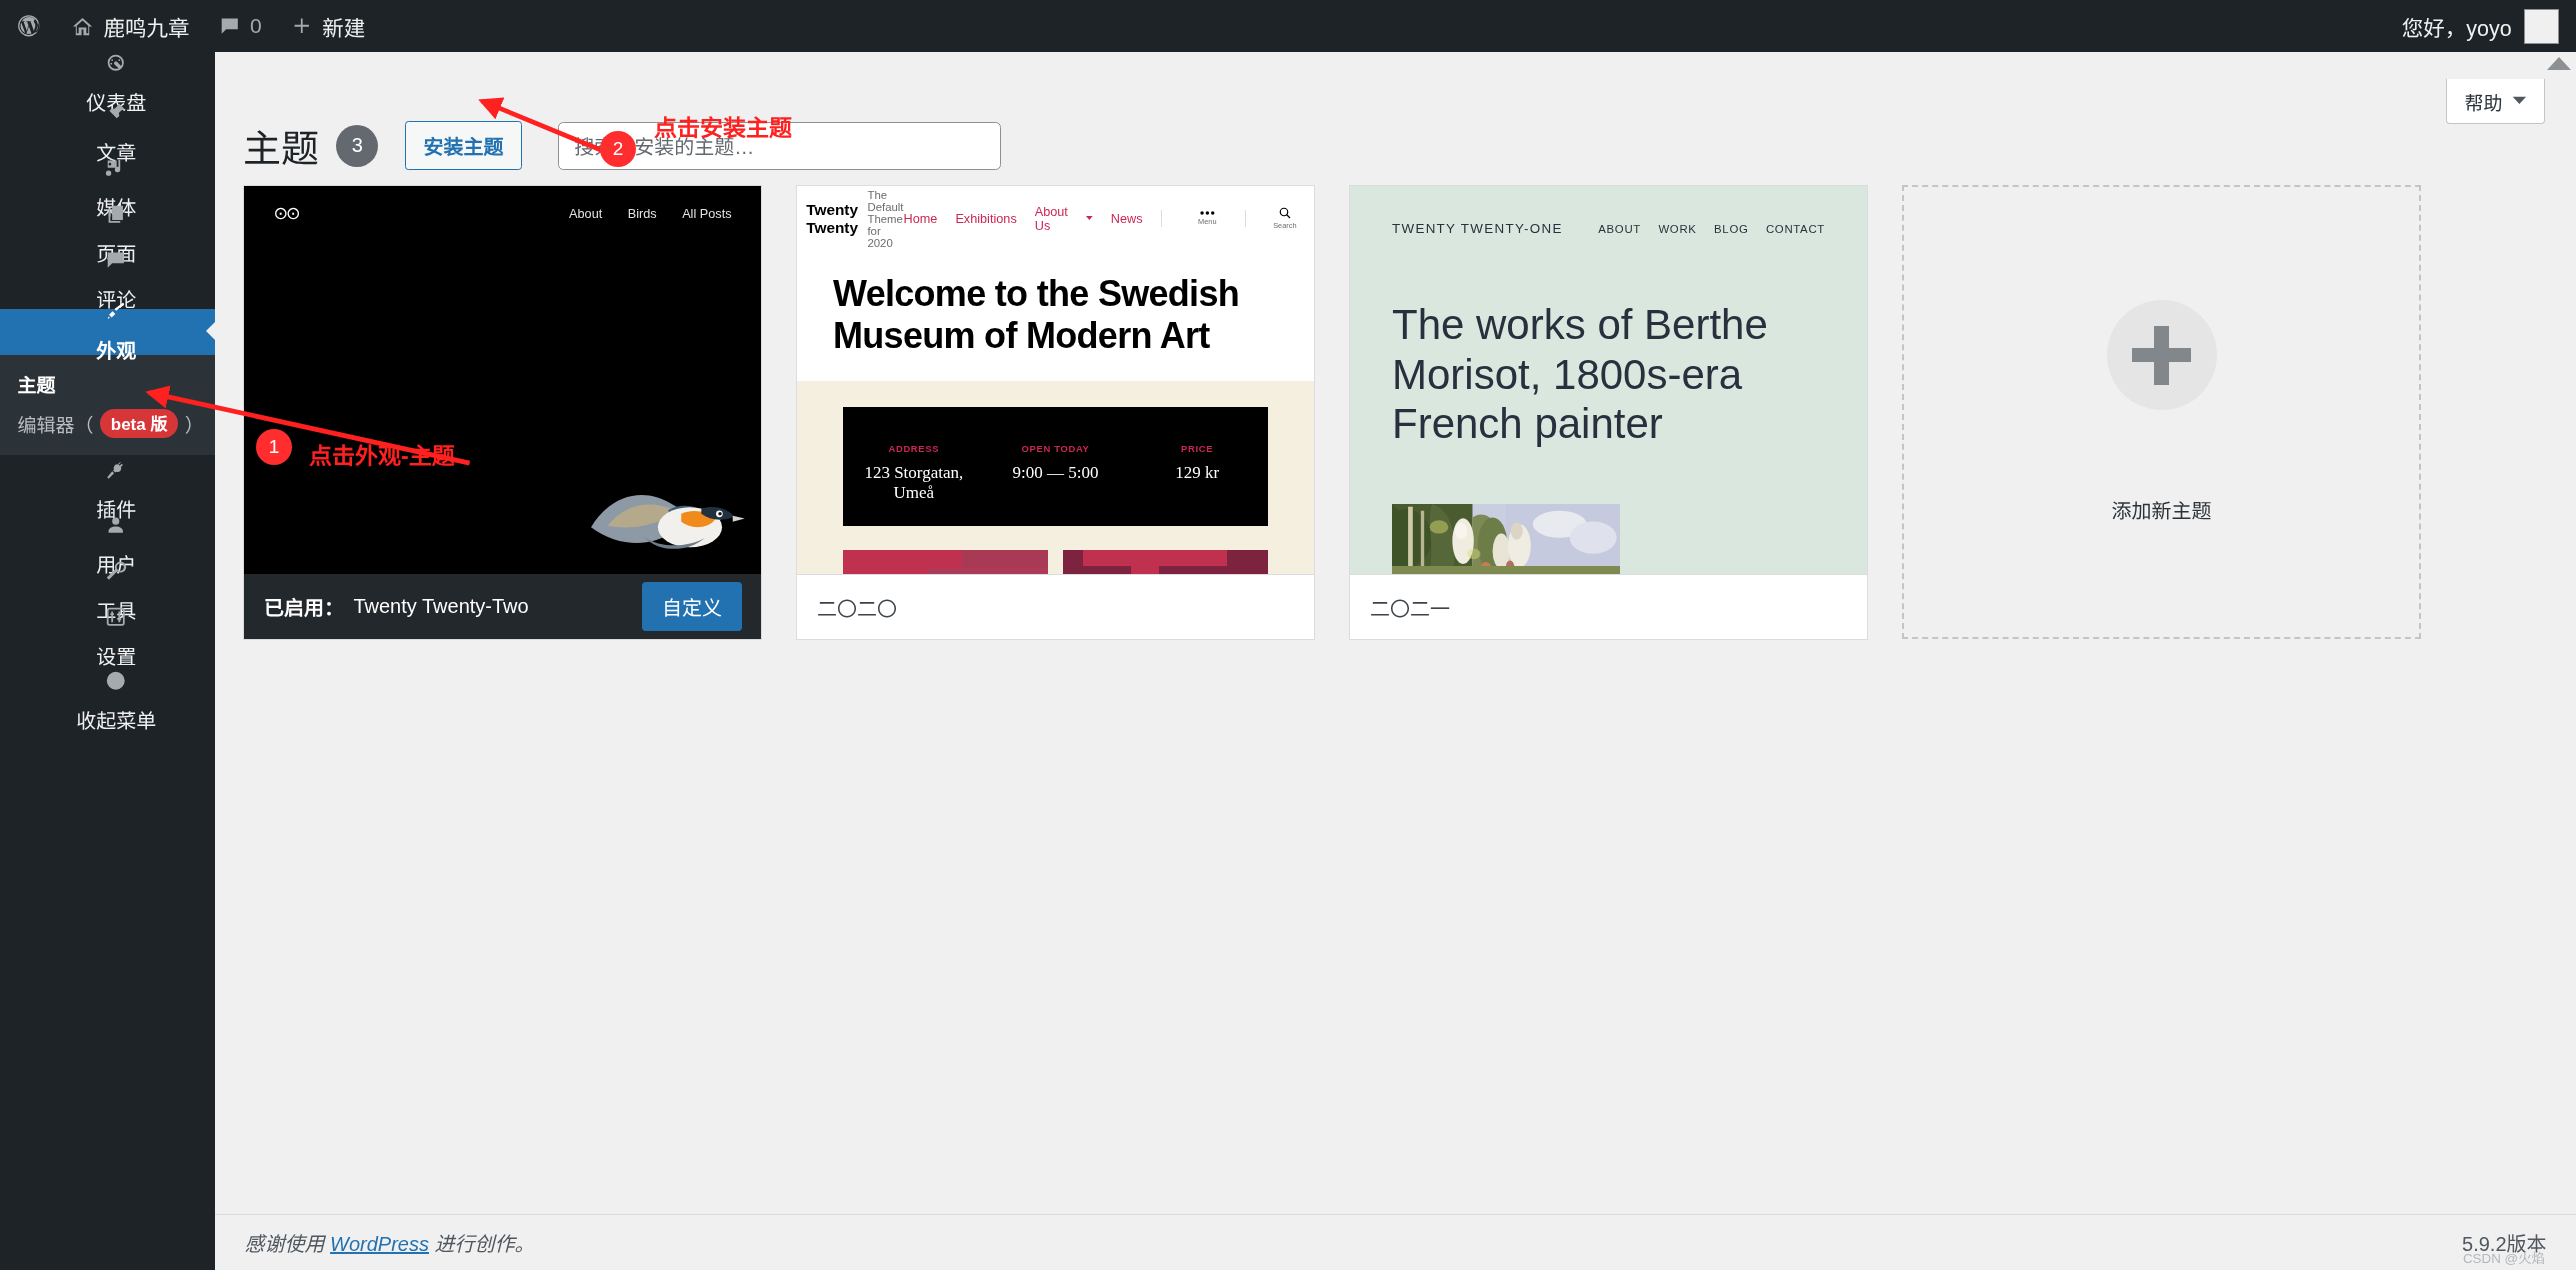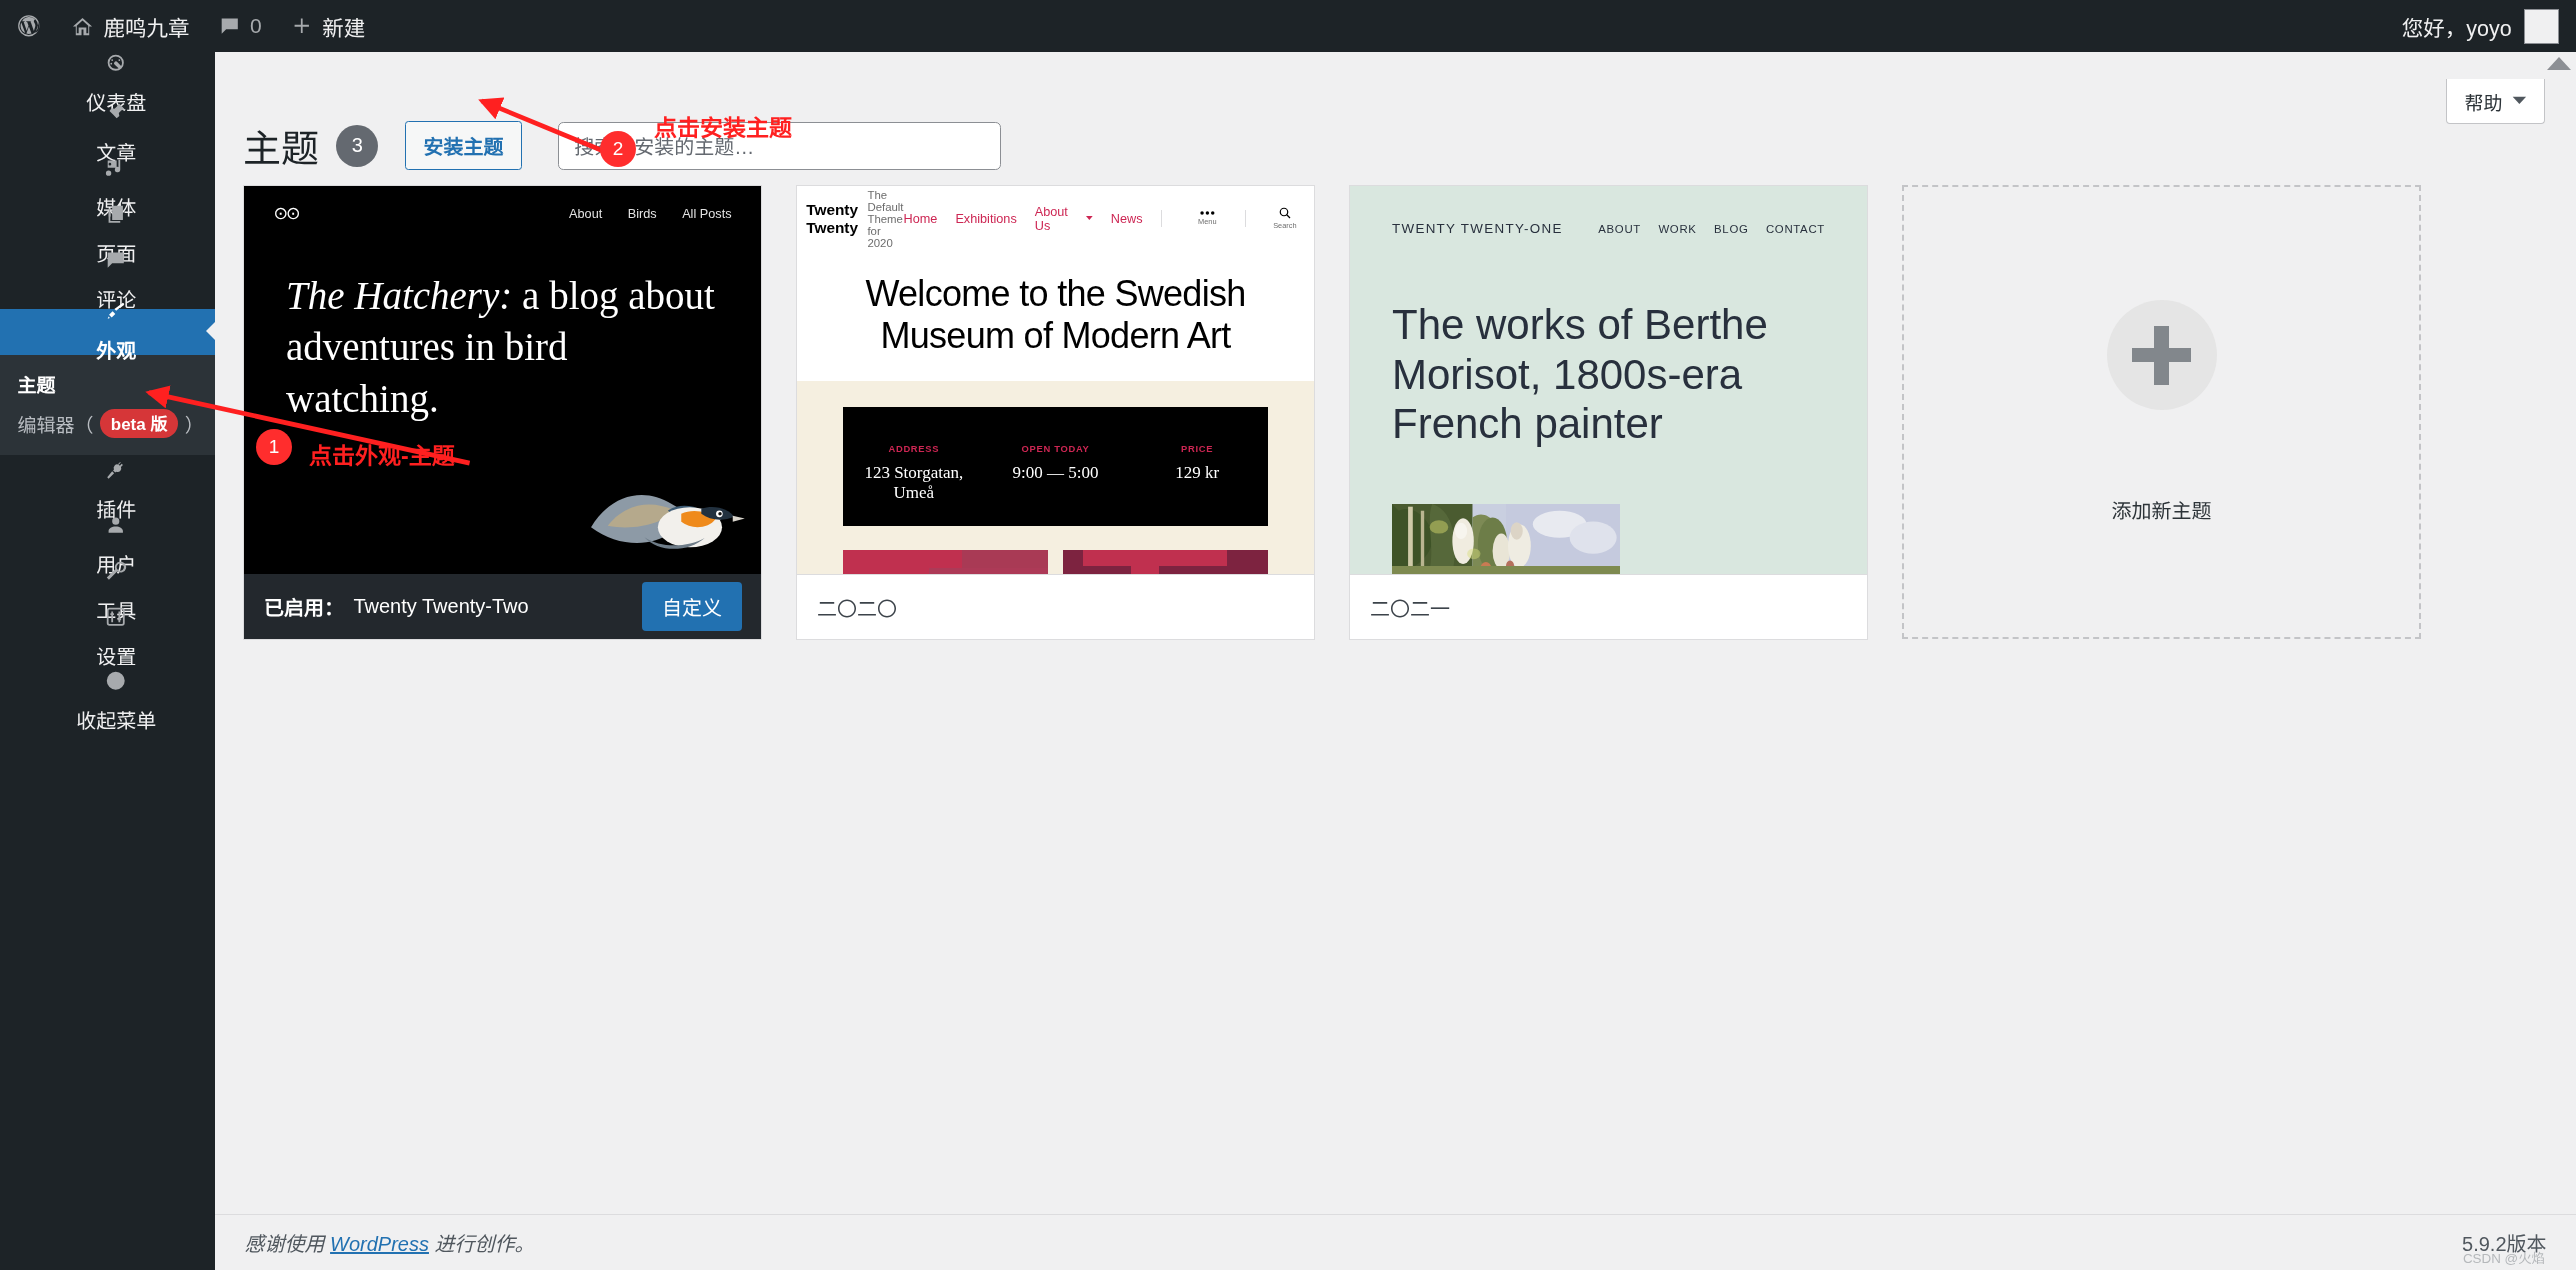--- a/index.html
+++ b/index.html
@@ -183,21 +183,21 @@
   }
   .ss20-brand { font-size: 15.4px; font-weight: bold; color: #000; }
   .ss20-tag { font-size: 11.4px; color: #6d6d6d; margin-left: 9.4px; }
   .ss20-links { margin-left: auto; display: flex; gap: 18px; font-size: 12.7px; color: #cd2653; align-items: center; }
   .ss20-tools { display: flex; gap: 28px; align-items: center; margin-left: 19px; }
   .ss20-tool { display: flex; flex-direction: column; align-items: center; }
   .ss20-tool span { font-size: 7.4px; color: #6d6d6d; margin-top: 1.3px; }
   .vline { width: 0.7px; height: 17.4px; background: #dcdcde; }
   .ss20-title {
     position: absolute; top: 87px; left: 36px; right: 36px;
-    text-align: center; font-size: 36px; font-weight: normal;
+    font-size: 36px; font-weight: bold;
     line-height: 1.17; color: #000; letter-spacing: -0.7px;
   }
   .ss20-band {
     position: absolute; top: 195px; left: 0; right: 0; bottom: 0;
     background: #f5efe0;
   }
   .ss20-info {
     position: absolute; top: 221px; left: 46px; right: 46px; height: 119px;
     background: #000; display: flex;
   }
@@ -439,23 +439,20 @@
     <div class="theme active">
       <div class="screenshot">
         <div class="ss-22">
           <div class="ss22-nav">
             <span class="ss22-logo">⊙⊙</span>
             <span class="ss22-links">
               <span>About</span>
               <span>Birds</span>
               <span>All Posts</span>
             </span>
-          </div>
-          <div class="ss22-head">
-            <i>The Hatchery:</i><span> a blog about adventures in bird watching.</span>
           </div>
           <svg class="bird" viewBox="0 0 300 190">
             <path d="M70 120 C100 70 150 60 190 85 C215 100 240 110 265 108 C245 125 215 132 190 128 C160 150 110 150 70 120Z" fill="#8d9aa6"></path>
             <path d="M95 118 C120 85 160 78 195 95 C180 112 140 126 95 118Z" fill="#b5a98c"></path>
             <path d="M185 95 C205 82 232 88 248 103 C225 112 200 110 185 95Z" fill="#3c5a73"></path>
             <ellipse cx="218" cy="120" rx="48" ry="30" fill="#f2f0ec"></ellipse>
             <path d="M205 100 C222 92 245 96 256 108 C246 122 220 124 205 112Z" fill="#ef8a1b"></path>
             <path d="M235 92 C255 86 275 92 284 104 C268 112 248 110 235 100Z" fill="#22313f"></path>
             <circle cx="262" cy="100" r="5" fill="#fff"></circle>
             <circle cx="263" cy="100" r="2.6" fill="#111"></circle>

